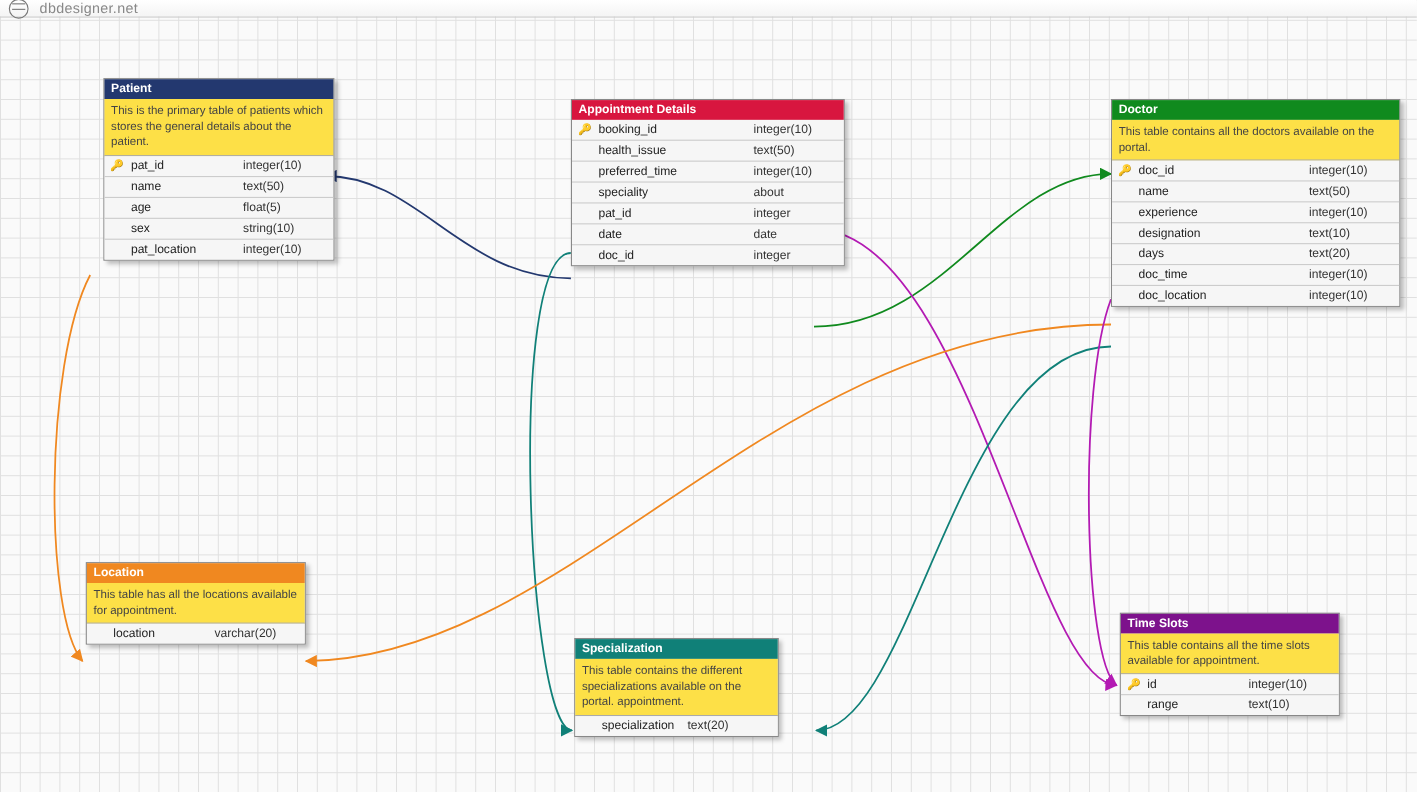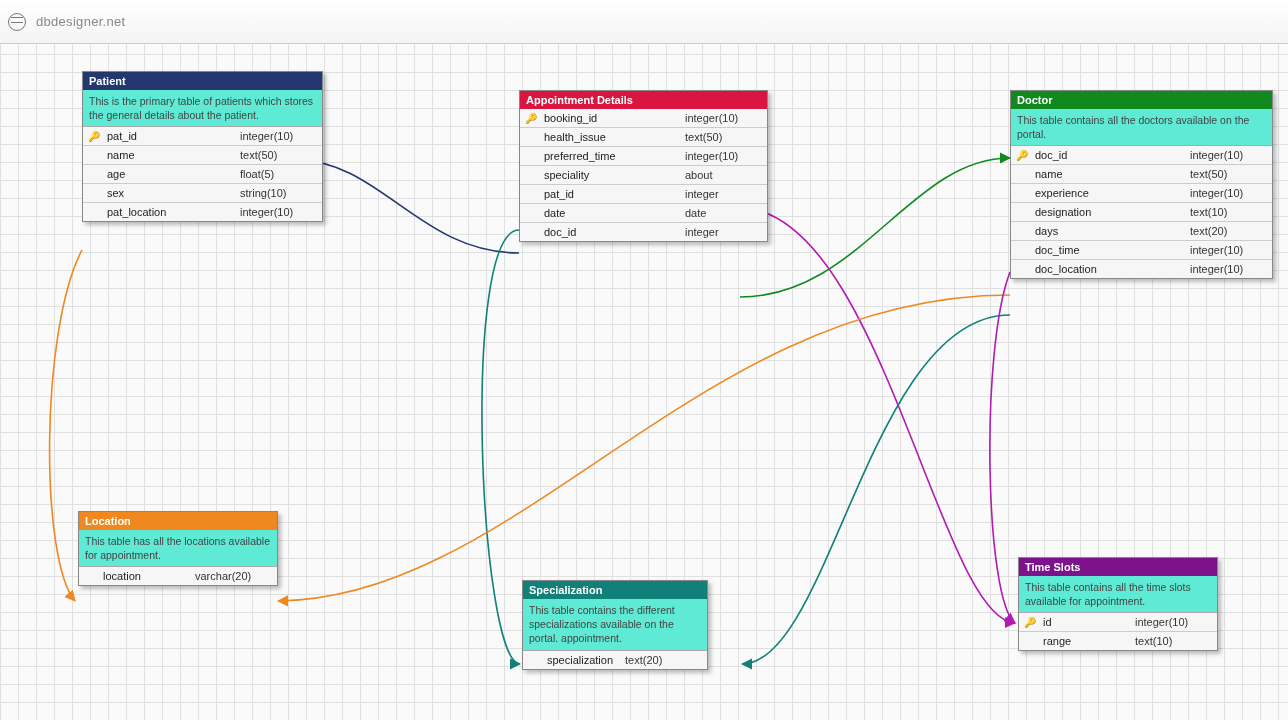--- a/index.html
+++ b/index.html
@@ -17,21 +17,21 @@
     position: absolute;
     inset: 0;
     background-image:
       linear-gradient(to right, #e0e0e0 1px, transparent 1px),
       linear-gradient(to bottom, #e0e0e0 1px, transparent 1px);
     background-size: 18px 18px;
   }
   .topbar {
     position: absolute;
     top: 0; left: 0; right: 0;
-    height: 44px;
+    height: 16px;
     background: linear-gradient(#fff,#f4f4f4);
     border-bottom: 1px solid #ccc;
     display: flex;
     align-items: center;
     padding-left: 8px;
     z-index: 5;
     gap: 10px;
   }
   .db-icon {
     width: 18px; height: 18px;
@@ -61,21 +61,21 @@
     width: 210px;
     font-size: 11px;
   }
   .table-header {
     color: #fff;
     font-weight: bold;
     padding: 3px 6px;
     font-size: 11px;
   }
   .table-desc {
-    background:#5eead4;
+    background:#fde047;
     color:#444;
     padding: 4px 6px;
     border-bottom: 1px solid #aaa;
     line-height: 1.35;
     font-size: 10.5px;
   }
   .col-row {
     display:flex;
     align-items:center;
     background:#f6f6f6;
@@ -141,21 +141,21 @@
 
   <path d="M1010,315 C870,315 830,664 742,664" fill="none" stroke="#108078" stroke-width="1.6" marker-end="url(#arr-teal)"></path>
 
   <path d="M82,250 C40,330 40,560 75,601" fill="none" stroke="#f08820" stroke-width="1.6" marker-end="url(#arr-orange)"></path>
 
   <path d="M1010,272 C980,350 985,600 1015,623" fill="none" stroke="#b31ab3" stroke-width="1.6" marker-end="url(#arr-purple)"></path>
 </svg>
 
 <div class="canvas">
 
-  <div class="table" style="left:82px; top:71px; width:241px;">
+  <div class="table" style="left:94px; top:71px; width:210px;">
     <div class="table-header hdr-navy">Patient</div>
     <div class="table-desc">This is the primary table of patients which stores the general details about the patient.</div>
     <div>
         <div class="col-row">
           <span class="col-key key">🔑</span>
           <span class="col-name">pat_id</span>
           <span class="col-type">integer(10)</span>
         </div>
         <div class="col-row">
           <span class="col-key blank-key">🔑</span>

